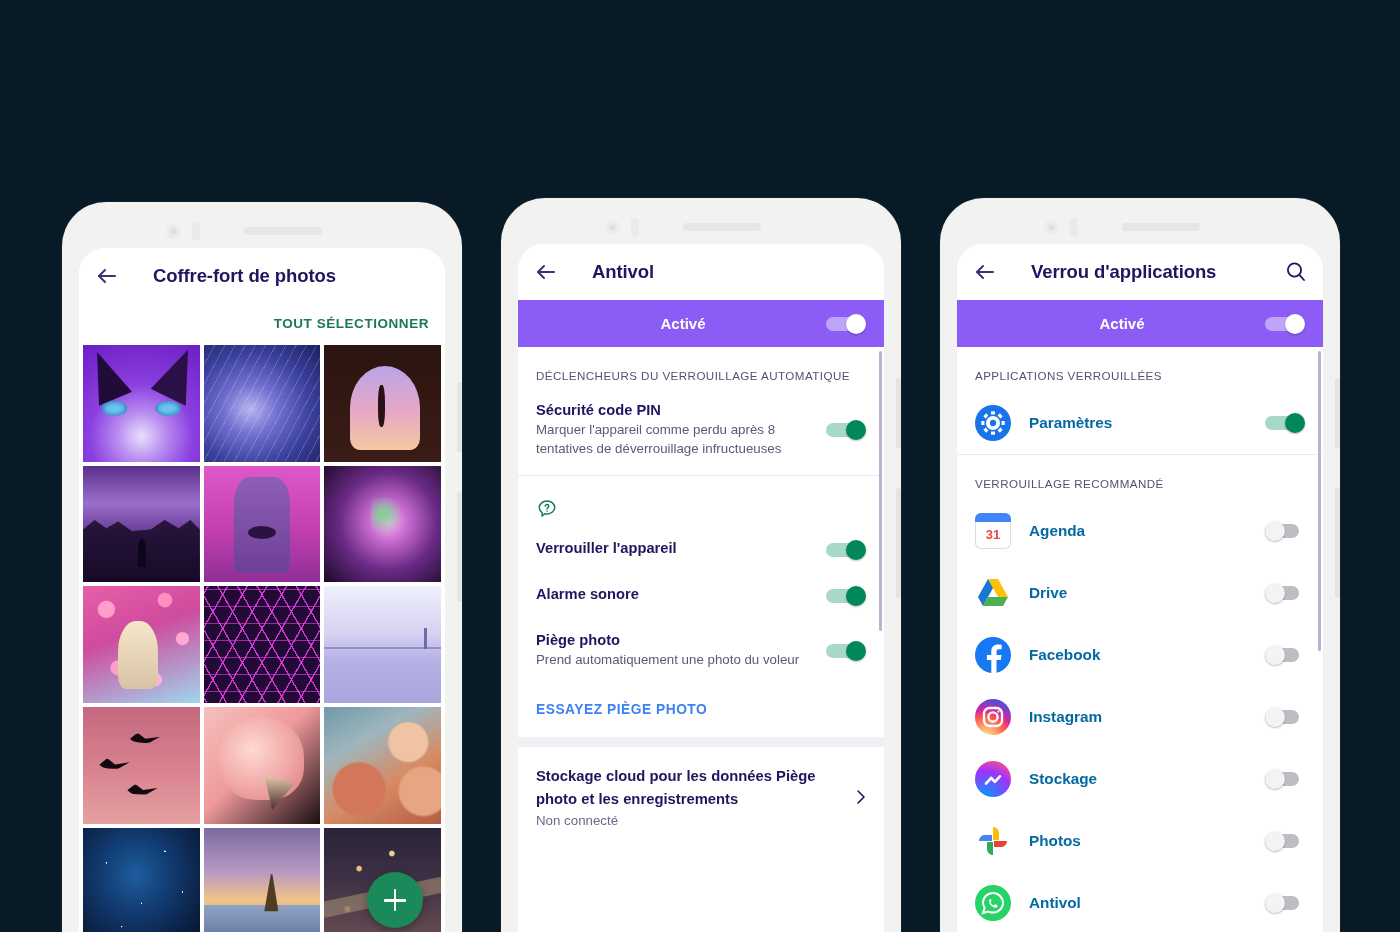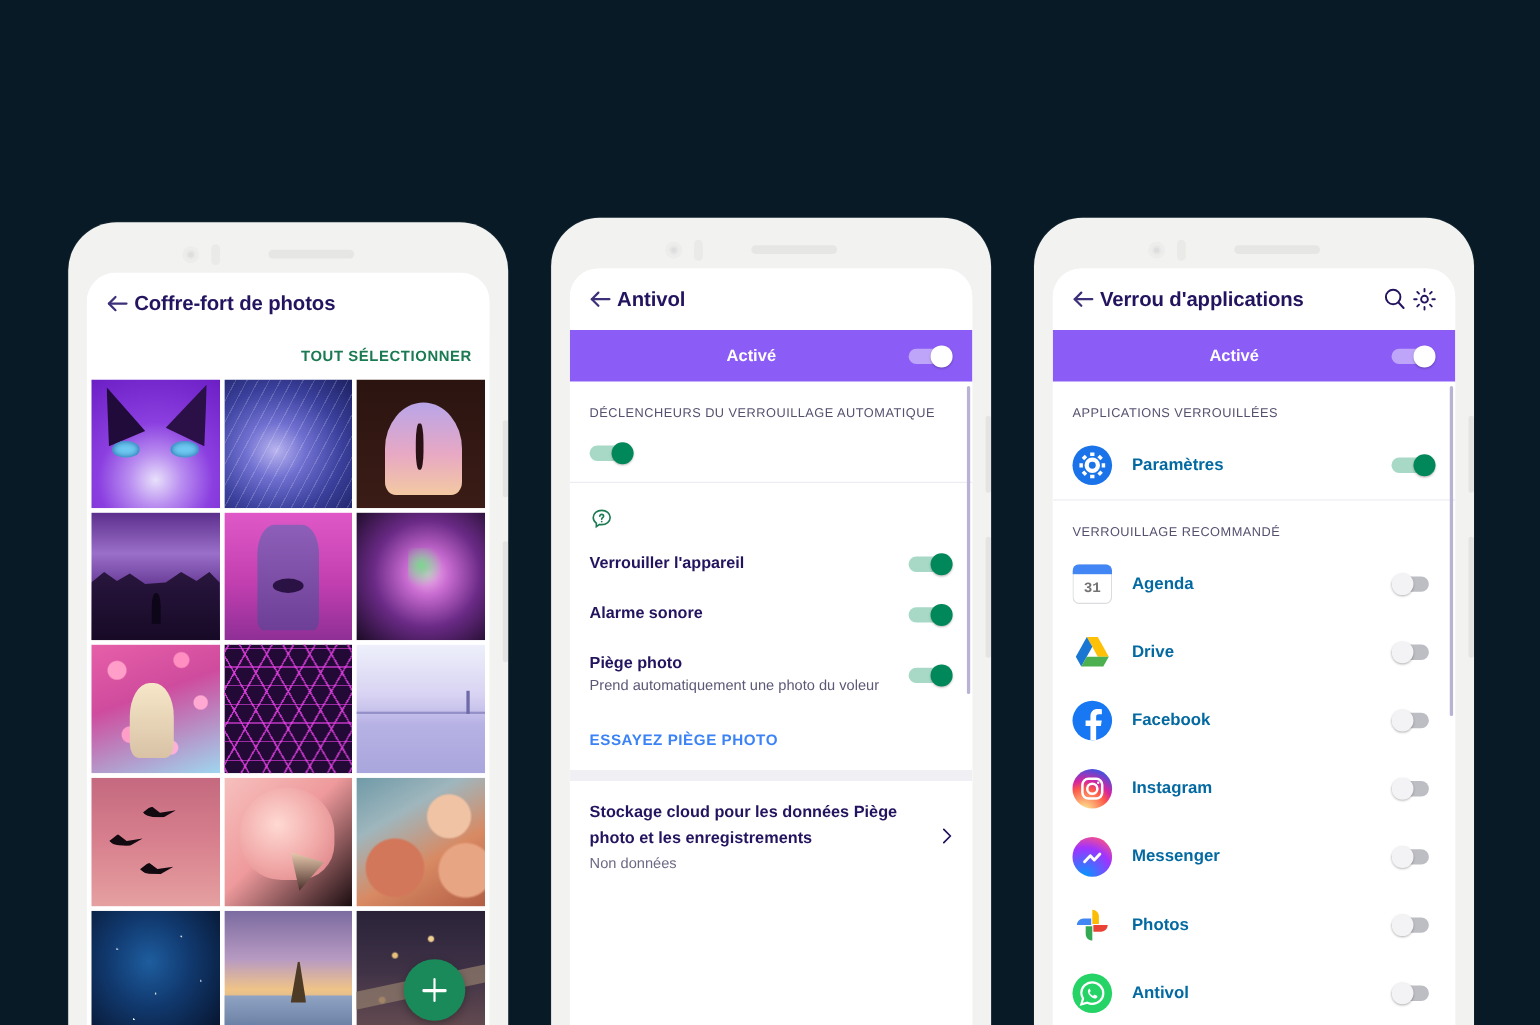--- a/index.html
+++ b/index.html
@@ -55,21 +55,21 @@
   
   .screen {
     position: absolute; left: 17px; top: 46px; right: 17px; bottom: 0;
     background: #ffffff;
     border-radius: 26px 26px 0 0;
     overflow: hidden;
   }
 
   
   .appbar {
-    display: flex; align-items: center; gap: 3px;
+    display: flex; align-items: center; gap: 34px;
     height: 56px; padding: 0 16px;
     background: #fff;
   }
   .back-ico { width: 24px; height: 24px; flex: 0 0 auto; }
   .appbar-title {
     font-size: 18.5px; font-weight: bold; color: #24145f;
     letter-spacing: -0.1px; white-space: nowrap;
   }
   .appbar-spacer { flex: 1 1 auto; }
   .appbar-ico { width: 24px; height: 24px; flex: 0 0 auto; }
@@ -262,21 +262,21 @@
                 radial-gradient(circle at 20% 70%, #d9a05e 0 2%, transparent 3%),
                 radial-gradient(circle at 66% 78%, #e8bc74 0 2%, transparent 3%); }
   .a-city::after { content:""; position:absolute; left:-10%; top:52%; width:130%; height:14%;
     background:#8f7b6b; transform: rotate(-12deg); opacity:.75; }
 
   
   .ic-settings { background:#1a73e8; }
   .ic-agenda { background:#fff; border-radius:6px; overflow:hidden; box-shadow:inset 0 0 0 1px #dadce0; }
   .ic-agenda .top { position:absolute; left:0; right:0; top:0; height:26%; background:#4285f4; }
   .ic-agenda .num { position:absolute; inset:0; display:flex; align-items:center; justify-content:center;
-     padding-top:18%; font-size:13px; font-weight:bold; color:#737373; font-family:Liberation Mono, monospace; }
+     padding-top:18%; font-size:13px; font-weight:bold; color:#ef4444; font-family:Liberation Sans, sans-serif; }
   .ic-drive { background:transparent; }
   .ic-fb { background:#1877f2; }
   .ic-ig { background: radial-gradient(circle at 30% 107%, #fdf497 0%, #fd5949 45%, #d6249f 60%, #285AEB 90%); }
   .ic-msg { background: radial-gradient(circle at 30% 100%, #0099ff 0%, #a033ff 60%, #ff5280 90%); }
   .ic-photos { background:#fff; }
   .ic-wa { background:#25d366; }
 </style>
 </head>
 <body>
 
@@ -394,20 +394,24 @@
       </div>
 
       <div class="scroll">
         <div class="scrollbar" style="top:4px; height:280px;"></div>
 
         <div class="sec-head">
           <span class="t">DÉCLENCHEURS DU VERROUILLAGE AUTOMATIQUE</span>
         </div>
 
         <div class="row">
+          <div class="texts">
+            <div class="title">Sécurité code PIN</div>
+            <div class="sub">Marquer l'appareil comme perdu après 8 tentatives de déverrouillage infructueuses</div>
+          </div>
           <span class="tgl on-green">
             <span class="track"></span>
               <span class="knob"></span>
           </span>
         </div>
 
         <div class="divider"></div>
 
         <div class="sec-head">
           <span class="help-ico">
@@ -450,21 +454,21 @@
           </span>
         </div>
 
         <div class="link-row">ESSAYEZ PIÈGE PHOTO</div>
 
         <div class="block-gap"></div>
 
         <div class="cloud-row">
           <div class="texts">
             <div class="title">Stockage cloud pour les données Piège photo et les enregistrements</div>
-            <div class="sub">Non données</div>
+            <div class="sub">Non connecté</div>
           </div>
           <span class="chev">
             <svg viewBox="0 0 10 16" fill="none" stroke="#24145f" stroke-width="1.6" stroke-linecap="round" stroke-linejoin="round">
               <polyline points="2,2 8,8 2,14"></polyline>
             </svg>
           </span>
         </div>
       </div>
     </div>
   </div>
@@ -591,21 +595,21 @@
               <span class="knob"></span>
           </span>
         </div>
 
         <div class="app-row">
           <span class="app-ico ic-msg">
             <svg viewBox="0 0 36 36" style="position:absolute;inset:0">
               <path d="M11 22.5 16.2 17l3.6 3.8 5.1-5.5-5.1 5.5-3.6-3.8z" fill="none" stroke="#fff" stroke-width="2.6" stroke-linejoin="round"></path>
             </svg>
           </span>
-          <span class="name">Messenger</span>
+          <span class="name">Stockage</span>
           <span class="tgl off">
             <span class="track"></span>
               <span class="knob"></span>
           </span>
         </div>
 
         <div class="app-row">
           <span class="app-ico ic-photos">
             <svg viewBox="0 0 36 36" style="position:absolute;inset:0">
               <path d="M18 4c3.3 0 6 2.7 6 6v7h-6z" fill="#fbbc04"></path>

